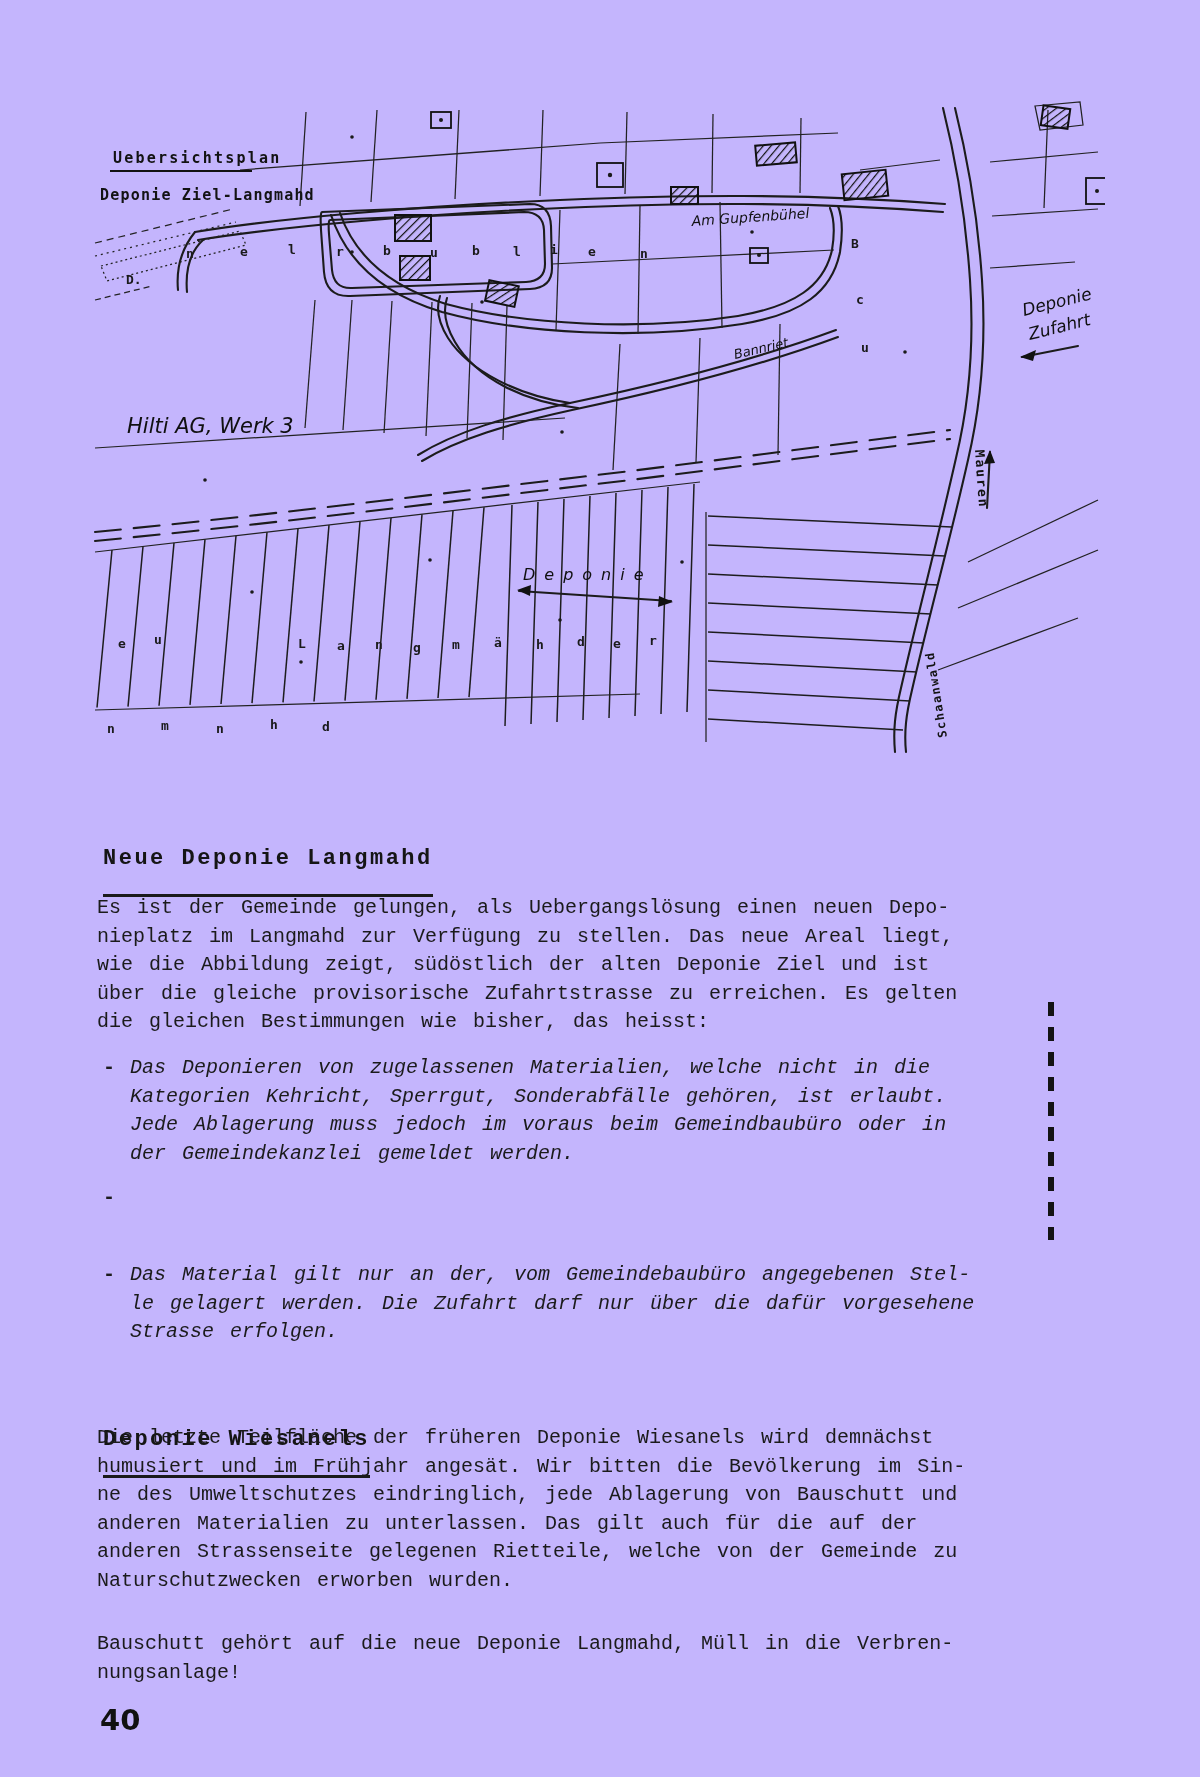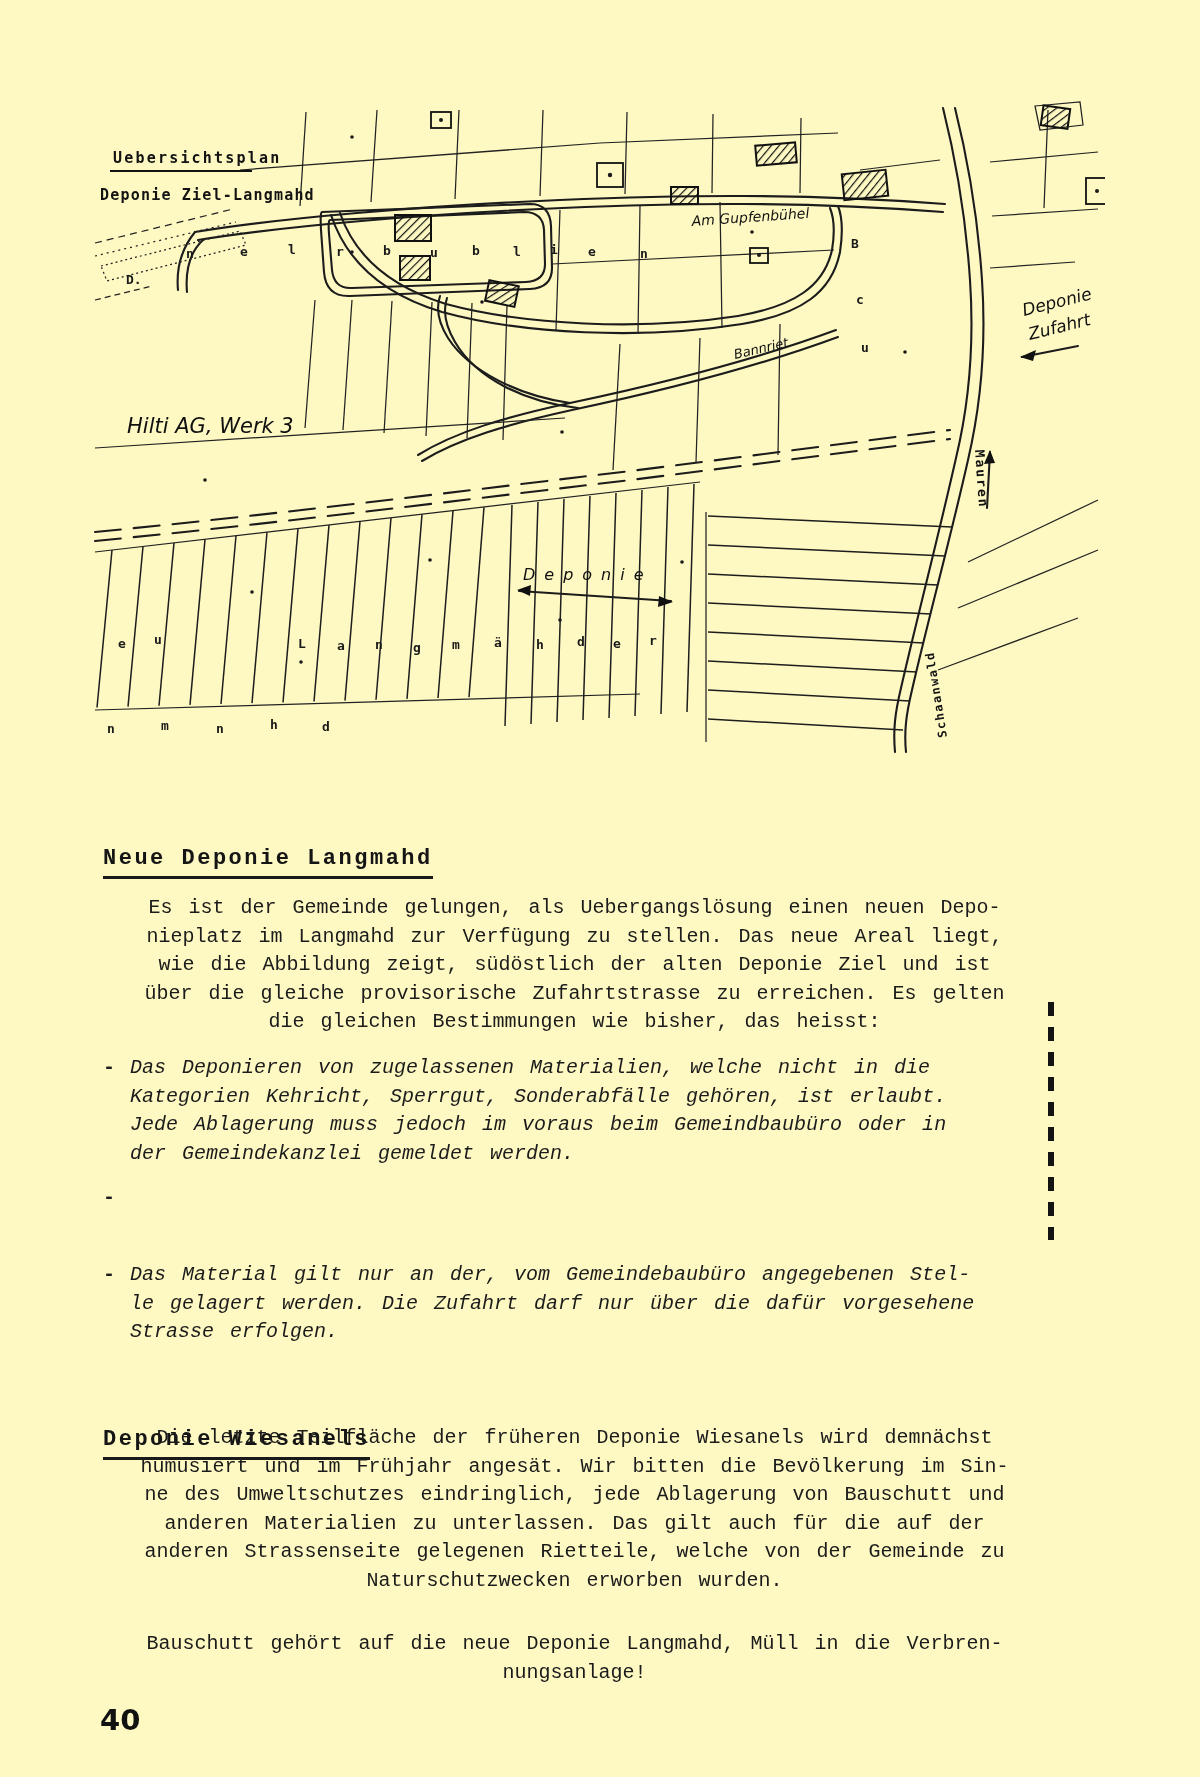--- a/index.html
+++ b/index.html
@@ -1,30 +1,30 @@
 <!DOCTYPE html>
 <html><head>
 <meta charset="utf-8">
 <style>
   html,body{margin:0;padding:0;background:#d9d9d9;}
   .page{
     position:relative;width:1200px;height:1777px;margin:0 auto;
-    background:#fef9c3;color:#1c1c1c;overflow:hidden;
+    background:#c4b5fd;color:#1c1c1c;overflow:hidden;
     font-family:"Liberation Mono","DejaVu Sans Mono",monospace;
   }
   
   .tblock{
-    position:absolute;left:107px;width:935px;
+    position:absolute;left:97px;width:935px;
     font-size:20px;line-height:28.5px;word-spacing:4px;
-    white-space:pre-wrap;color:#1b1b1b;text-align:center;
+    white-space:pre-wrap;color:#1b1b1b;
   }
   .heading{
     position:absolute;left:103px;
     font-size:22px;font-weight:bold;letter-spacing:2.5px;
-    color:#151515;border-bottom:3px solid #1a1a1a;padding-bottom:5px;
+    color:#151515;border-bottom:3px solid #1a1a1a;padding-bottom:23px;
     white-space:nowrap;
   }
   .bullet{position:absolute;left:103px;width:935px;display:flex;}
   .bullet .marker{
     flex:none;width:27px;font-size:20px;line-height:28.5px;font-weight:bold;
   }
   .bullet .btext{
     font-size:20px;line-height:28.5px;word-spacing:4px;white-space:pre-wrap;
     color:#1b1b1b;
     font-style:italic;

